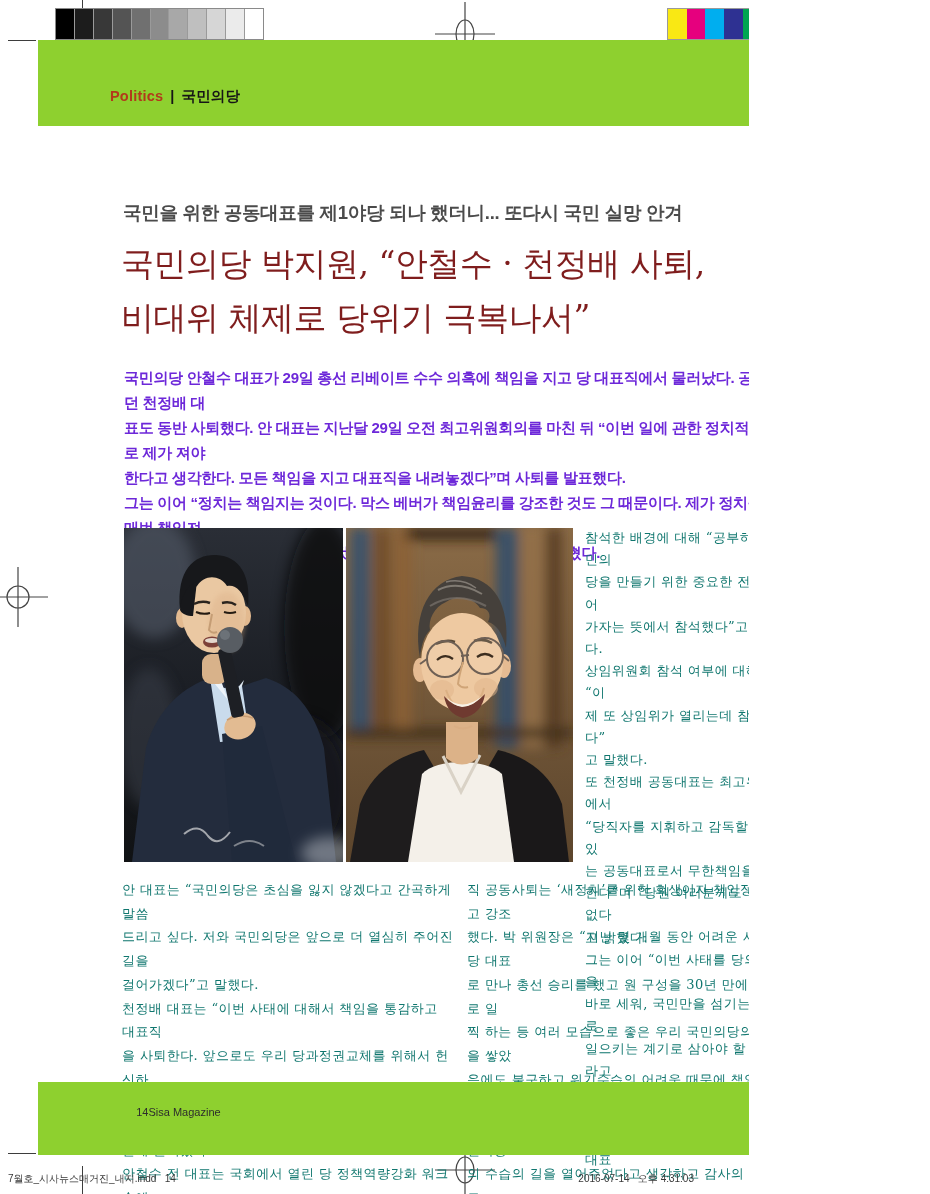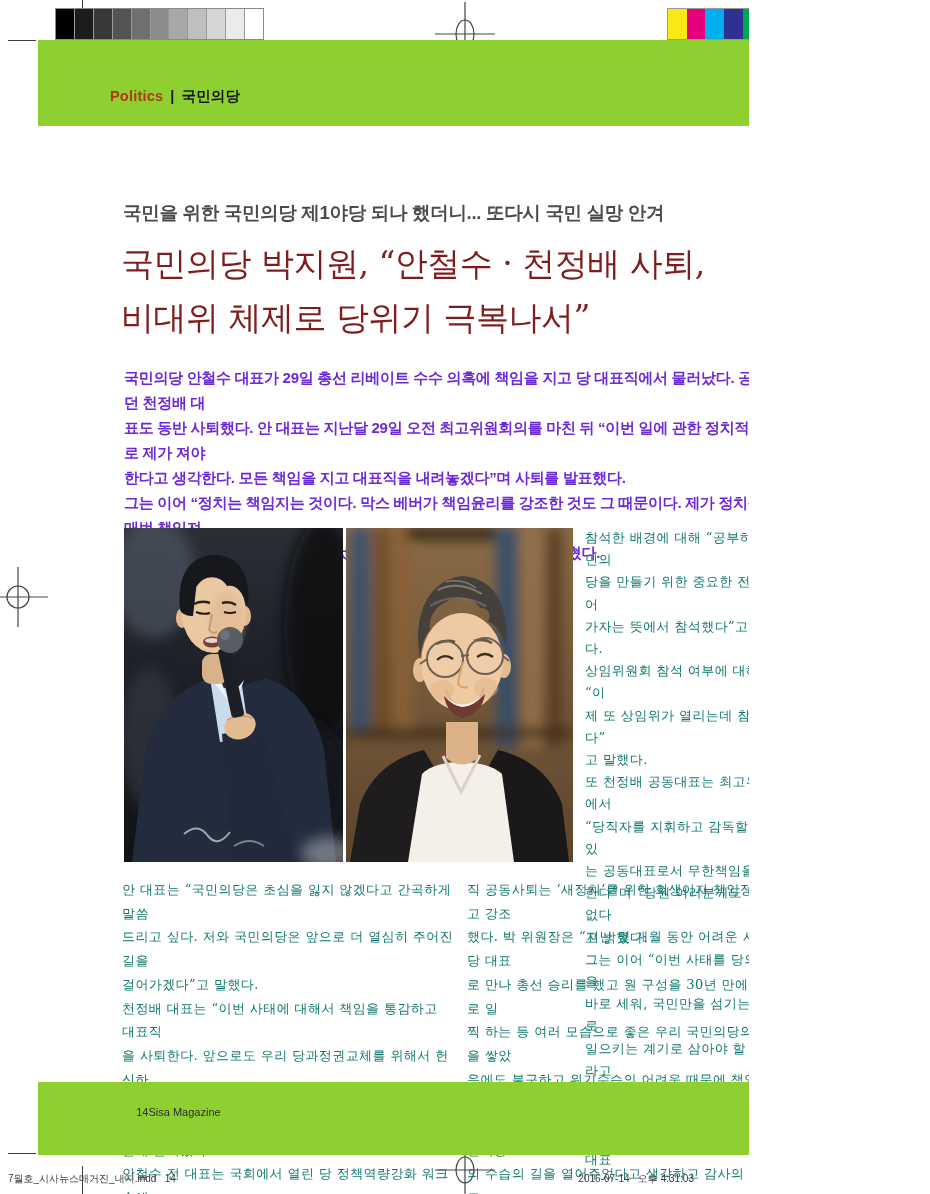--- a/index.html
+++ b/index.html
@@ -116,21 +116,21 @@
       <div class="swatch" style="background: rgb(244, 154, 193);"></div>
       <div class="swatch" style="background: rgb(127, 214, 247);"></div>
       <div class="swatch" style="background: rgb(147, 149, 152);"></div>
     </div>
 
   <div class="band top"></div>
   <div class="section-line">
     <span class="pol">Politics</span><span class="sep">|</span><span class="cat">국민의당</span>
   </div>
 
-  <div class="kicker">국민을 위한 국민의당 제1야당 되나 했더니... 또다시 국민 실망 안겨</div>
+  <div class="kicker">국민을 위한 공동대표를 제1야당 되나 했더니... 또다시 국민 실망 안겨</div>
   <div class="headline">국민의당 박지원, “안철수 · 천정배 사퇴,
 비대위 체제로 당위기 극복나서”</div>
   <div class="lead">국민의당 안철수 대표가 29일 총선 리베이트 수수 의혹에 책임을 지고 당 대표직에서 물러났다. 공동대표를 맡았던 천정배 대
 표도 동반 사퇴했다. 안 대표는 지난달 29일 오전 최고위원회의를 마친 뒤 “이번 일에 관한 정치적 책임은 전적으로 제가 져야
 한다고 생각한다. 모든 책임을 지고 대표직을 내려놓겠다”며 사퇴를 발표했다.
 그는 이어 “정치는 책임지는 것이다. 막스 베버가 책임윤리를 강조한 것도 그 때문이다. 제가 정치를 시작한 이래 매번 책임져
 야할 일에 대해서는 책임을 져온 것도 그 때문이다”고 사퇴 이유를 밝혔다.</div>
 
   <div class="photo left">
     <svg viewBox="0 0 219 334" width="219" height="334">

